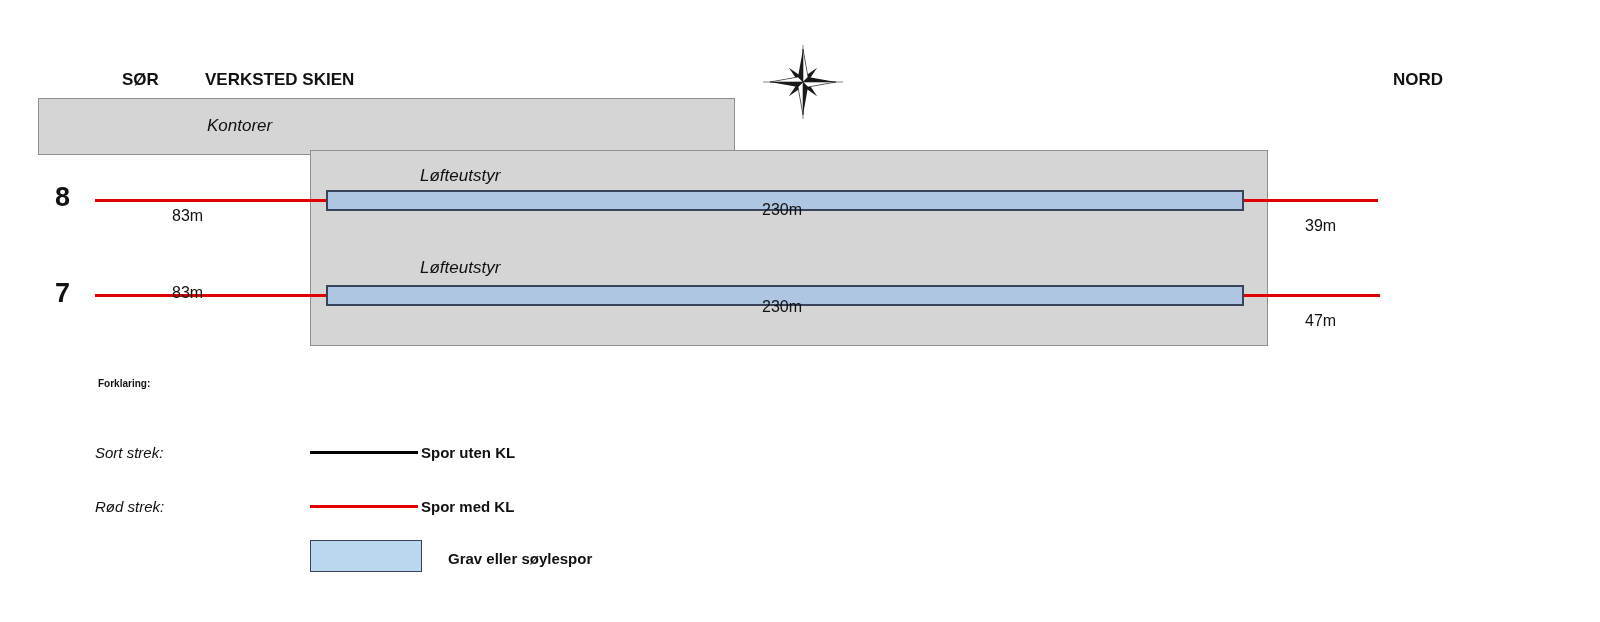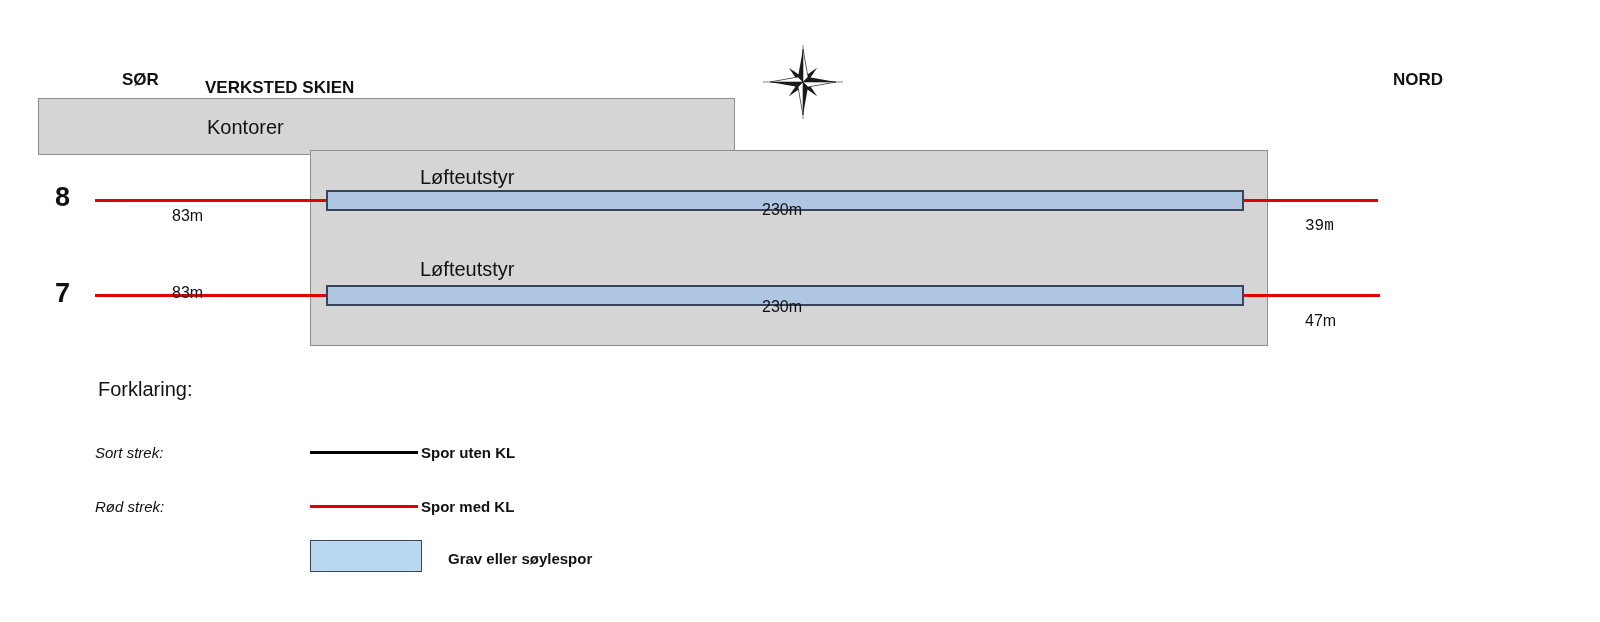--- a/index.html
+++ b/index.html
@@ -27,22 +27,23 @@
     font-size: 17px;
     font-weight: bold;
     white-space: nowrap;
   }
   .building {
     background: var(--gray-fill, #d5d5d5);
     border: 1px solid var(--gray-border, #8f8f8f);
     box-sizing: border-box;
   }
   .plain-text {
-    font-size: 20px;
+    font-size: 17px;
     white-space: nowrap;
+    font-style: italic;
   }
   .track-number {
     font-size: 27px;
     font-weight: bold;
     line-height: 1;
   }
   .red-line {
     height: 3px;
     background: var(--red-line, #e00000);
   }
@@ -54,22 +55,22 @@
   }
   .measure {
     font-size: 16px;
     white-space: nowrap;
   }
   .bar-measure {
     font-size: 16px;
     white-space: nowrap;
   }
   .legend-title {
-    font-size: 20px;
-    font-weight: normal;
+    font-size: 10px;
+    font-weight: bold;
     white-space: nowrap;
   }
   .legend-label {
     font-size: 15px;
     white-space: nowrap;
     font-style: italic;
   }
   .legend-desc {
     font-size: 15px;
     white-space: nowrap;
@@ -86,21 +87,21 @@
     box-sizing: border-box;
   }
   .compass { display: block; }
 </style>
 </head>
 <body>
 
 <div class="canvas">
 
   <div class="abs dir-label" style="left:122px; top:70px;">SØR</div>
-  <div class="abs title-label" style="left:205px; top:78px;">VERKSTED SKIEN</div>
+  <div class="abs title-label" style="left:205px; top:70px;">VERKSTED SKIEN</div>
   <div class="abs dir-label" style="left:1393px; top:70px;">NORD</div>
 
   <svg class="abs compass" style="left:758px; top:40px;" width="90" height="84" viewBox="-45 -42 90 84">
     <line x1="-40" y1="0" x2="40" y2="0" stroke="#666" stroke-width="0.8"></line>
     <line x1="0" y1="-37" x2="0" y2="37" stroke="#666" stroke-width="0.8"></line>
     <g transform="rotate(45)">
       <path d="M0,-20 L3.2,-3.2 L20,0 L3.2,3.2 L0,20 L-3.2,3.2 L-20,0 L-3.2,-3.2 Z" fill="#1a1a1a"></path>
     </g>
     <path d="M0,-33 L5,-5 L33,0 L5,5 L0,33 L-5,5 L-33,0 L-5,-5 Z" fill="#1a1a1a"></path>
     <path d="M0,-33 L5,-5 L0,0 Z M33,0 L5,5 L0,0 Z M0,33 L-5,5 L0,0 Z M-33,0 L-5,-5 L0,0 Z" fill="#ffffff" stroke="#1a1a1a" stroke-width="0.6"></path>
@@ -110,21 +111,21 @@
   <div class="abs building" style="left:310px; top:150px; width:958px; height:196px;"></div>
   <div class="abs plain-text" style="left:207px; top:116px;">Kontorer</div>
 
   <div class="abs track-number" style="left:55px; top:184px;">8</div>
   <div class="abs red-line" style="left:95px; top:199px; width:238px;"></div>
   <div class="abs plain-text" style="left:420px; top:166px;">Løfteutstyr</div>
   <div class="abs pit-bar" style="left:326px; top:190px; width:918px;"></div>
   <div class="abs measure" style="left:172px; top:207px;">83m</div>
   <div class="abs bar-measure" style="left:762px; top:201px;">230m</div>
   <div class="abs red-line" style="left:1244px; top:199px; width:134px;"></div>
-  <div class="abs measure" style="left:1305px; top:217px;font-family:Liberation Mono, monospace;">39m</div>
+  <div class="abs measure" style="left:1305px; top:217px;">39m</div>
 
   <div class="abs track-number" style="left:55px; top:280px;">7</div>
   <div class="abs red-line" style="left:95px; top:294px; width:238px;"></div>
   <div class="abs plain-text" style="left:420px; top:258px;">Løfteutstyr</div>
   <div class="abs measure" style="left:172px; top:284px;">83m</div>
   <div class="abs pit-bar" style="left:326px; top:285px; width:918px;"></div>
   <div class="abs bar-measure" style="left:762px; top:298px;">230m</div>
   <div class="abs red-line" style="left:1244px; top:294px; width:136px;"></div>
   <div class="abs measure" style="left:1305px; top:312px;">47m</div>
 

